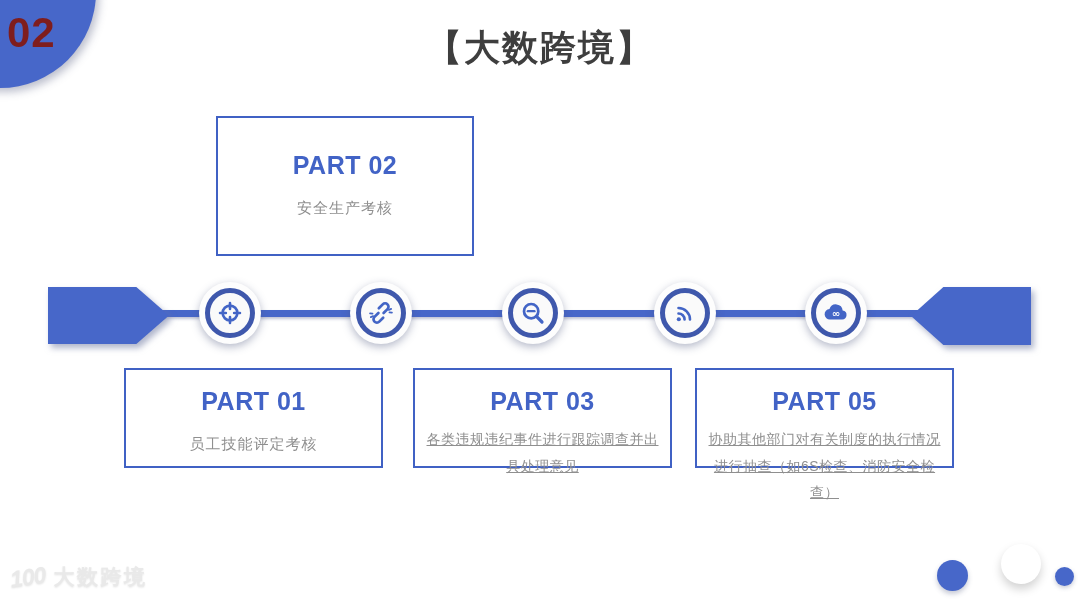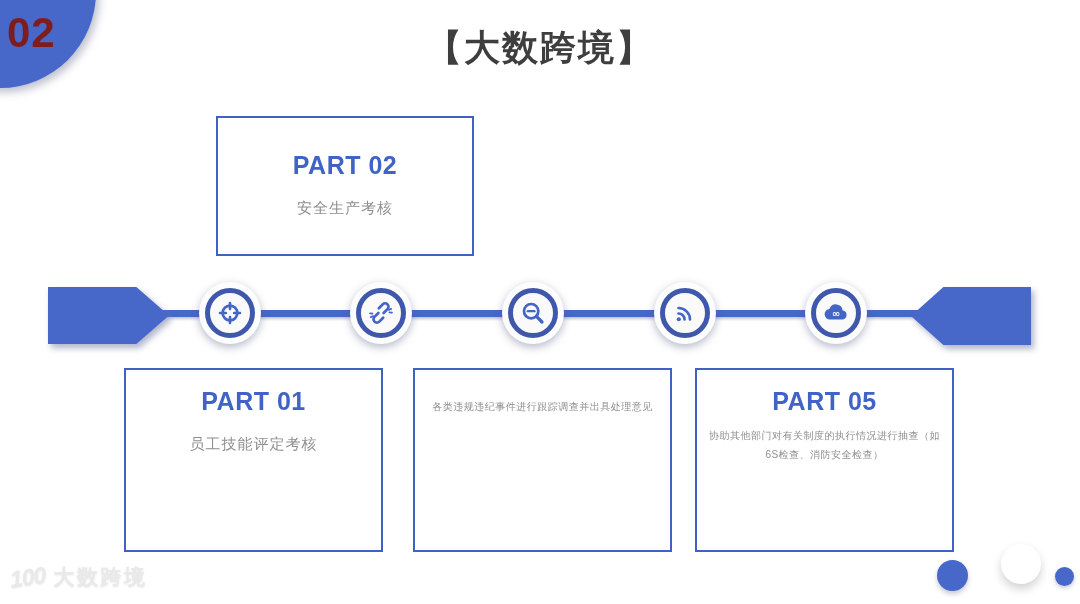--- a/index.html
+++ b/index.html
@@ -27,23 +27,23 @@
   .title { font-size: 36px; font-weight: bold; color: #3e3e3e; letter-spacing: 2px; }
   .subtitle { margin-top: 2px; font-size: 11.5px; font-weight: bold; color: #979797; letter-spacing: 3.2px; }
 
   
   .part-box {
     position: absolute; background: #fff;
     border: 2.5px solid #4061c4; text-align: center;
   }
   .part-box .label { font-size: 25px; font-weight: bold; color: #4263c6; letter-spacing: .5px; }
   .part-box .desc  { margin: 14px auto 0; font-size: 15px; color: #8f8f8f; letter-spacing: 1px; line-height: 1.9; width: 224px; }
-  .part-box.small .desc { font-size: 10px; letter-spacing: .5px; margin-top: 10px; width: 232px; }
+  .part-box.small .desc { font-size: 14px; letter-spacing: .5px; margin-top: 10px; width: 232px; text-decoration: underline; }
   .row-top    { top: 116px; width: 258px; height: 140px; padding-top: 33px; }
-  .row-bottom { top: 368px; width: 259px; height: 184px; padding-top: 17px; }
+  .row-bottom { top: 368px; width: 259px; height: 100px; padding-top: 17px; }
   #box-part02 { left: 216px; }
   #box-part04 { left: 561px; }
   #box-part01 { left: 124px; }
   #box-part03 { left: 413px; }
   #box-part05 { left: 695px; }
 
   
   .tl-line {
     position: absolute; left: 162px; top: 310px; width: 757px; height: 7px;
     background: #4767c9; box-shadow: 0 2px 3px rgba(110,120,160,.45);
@@ -169,20 +169,21 @@
         </svg>
       </span>
     </div>
   </div>
 
   <div class="part-box row-bottom" id="box-part01">
     <div class="label">PART 01</div>
     <div class="desc">员工技能评定考核</div>
   </div>
   <div class="part-box row-bottom small" id="box-part03">
+    <div class="label">PART 03</div>
     <div class="desc">各类违规违纪事件进行跟踪调查并出具处理意见</div>
   </div>
   <div class="part-box row-bottom small" id="box-part05">
     <div class="label">PART 05</div>
     <div class="desc">协助其他部门对有关制度的执行情况进行抽查（如6S检查、消防安全检查）</div>
   </div>
 
   <div class="dot dot-blue-lg"></div>
   <div class="dot dot-white"></div>
   <div class="dot dot-blue-sm"></div>

